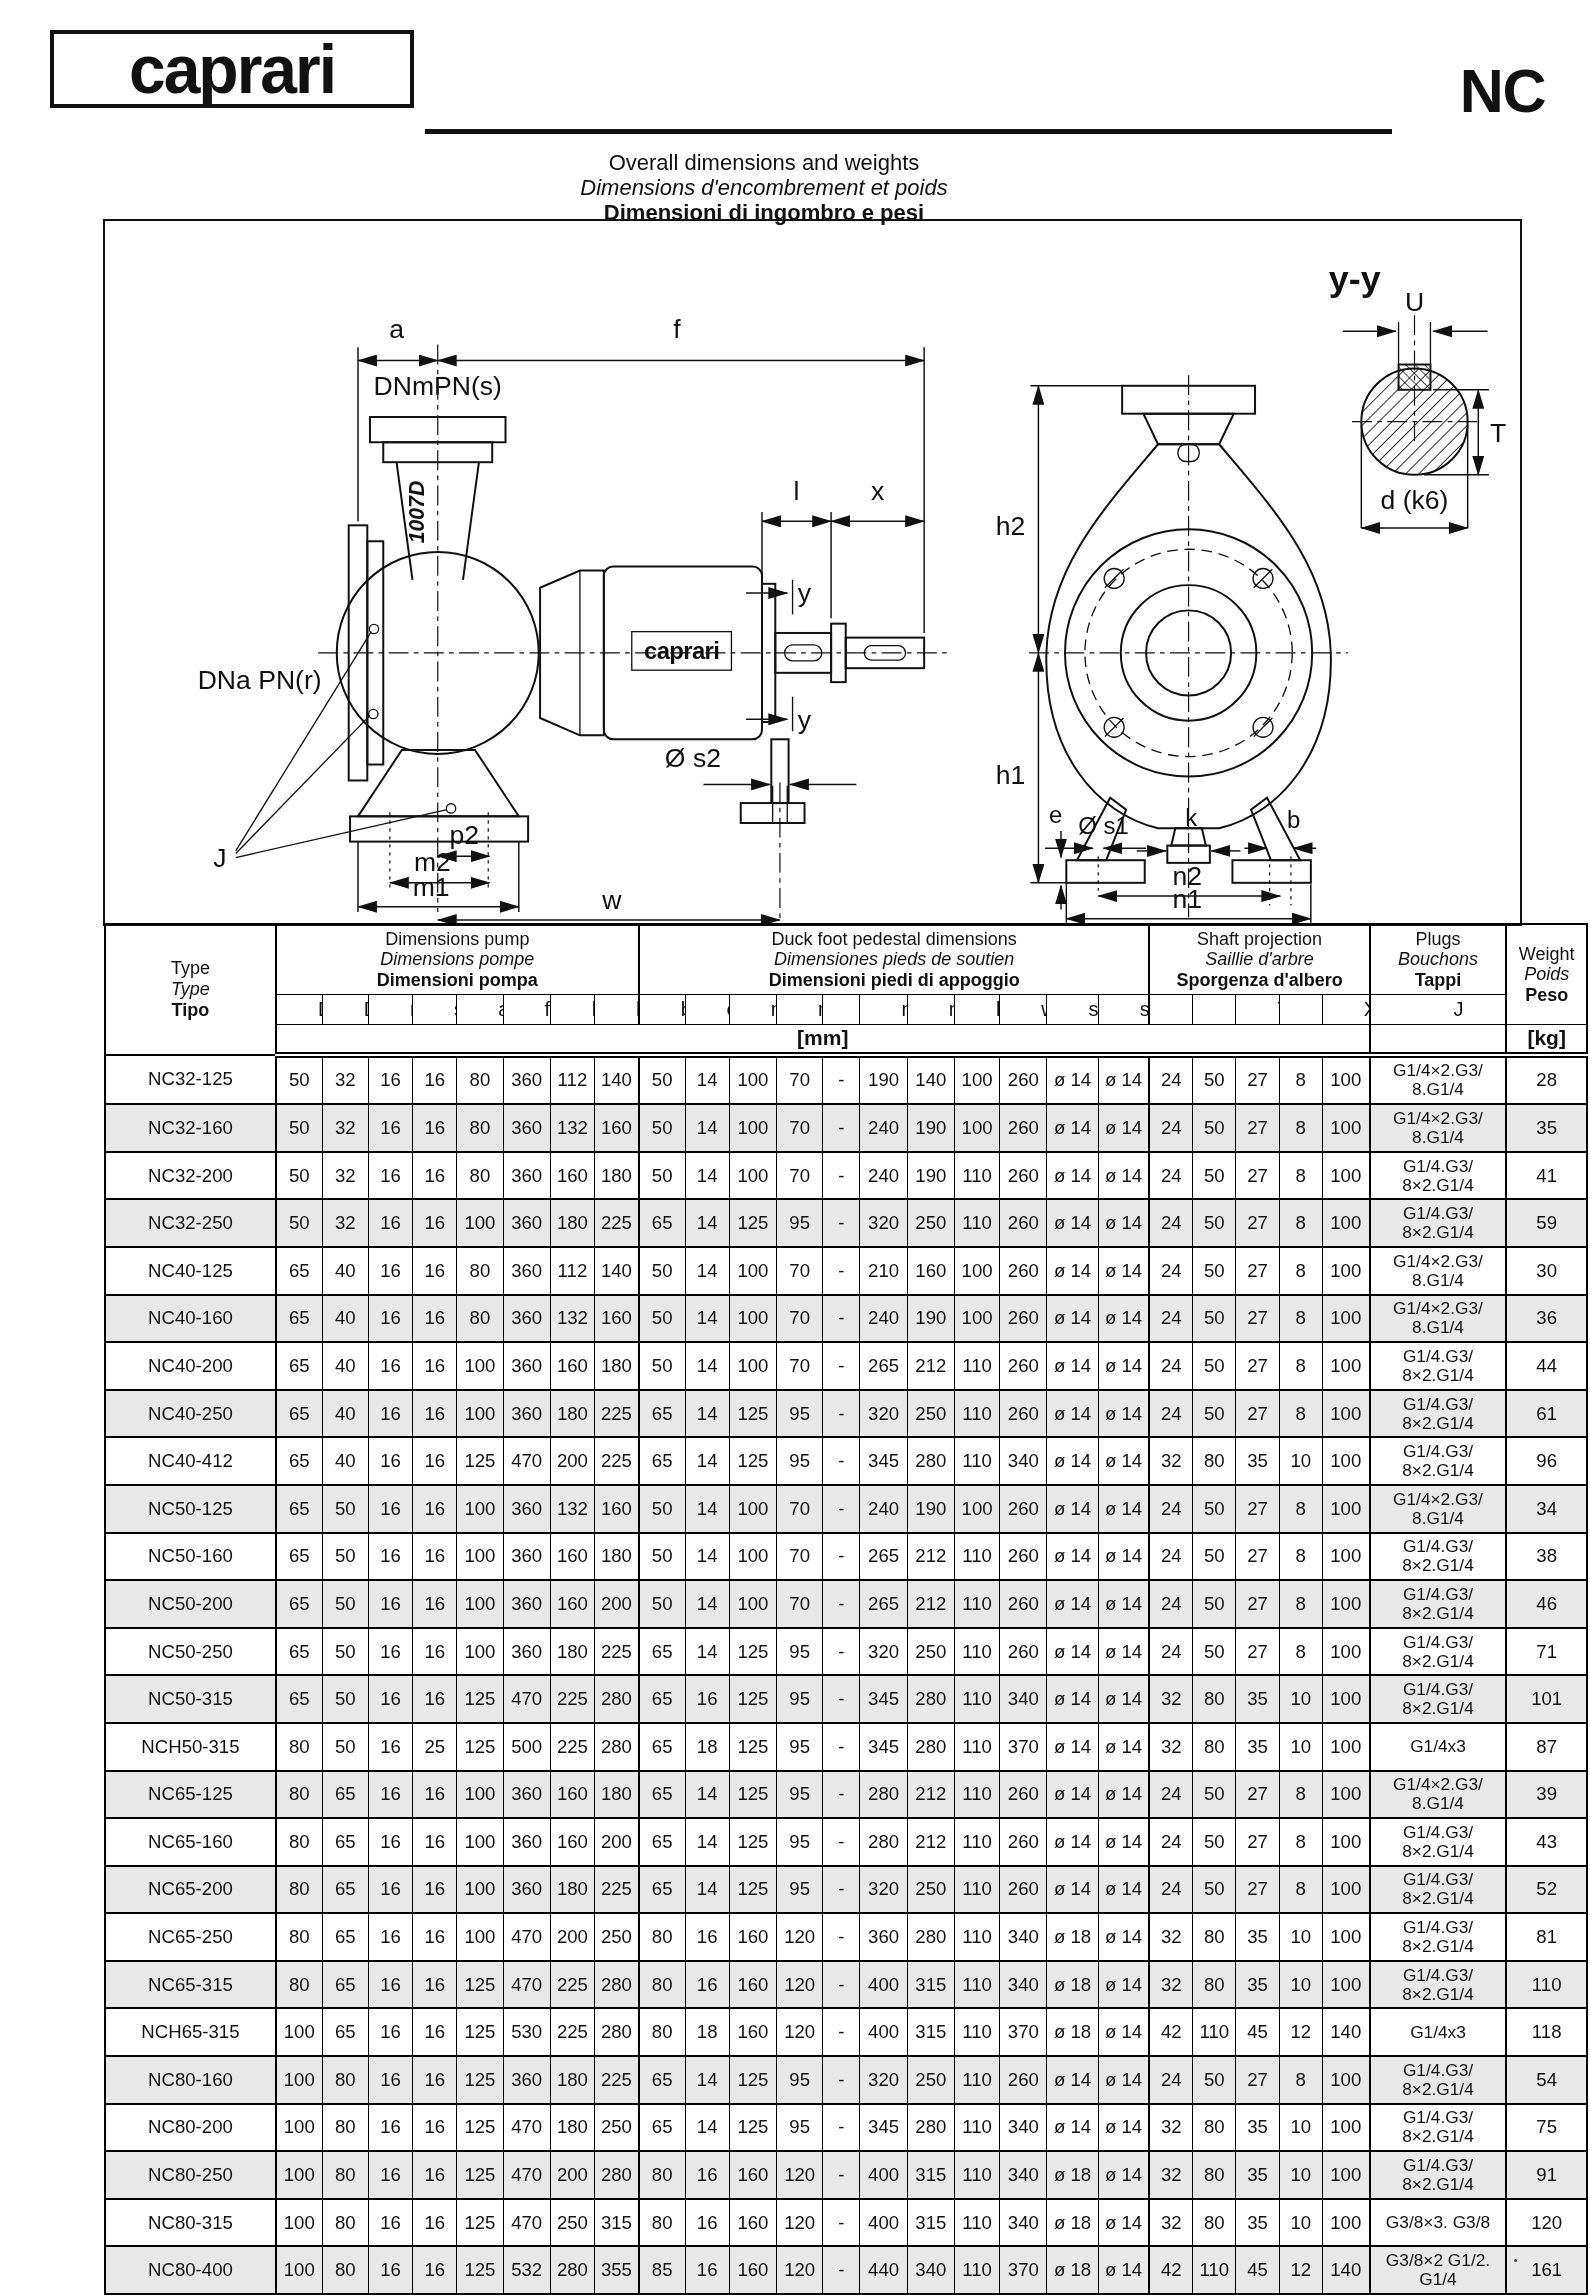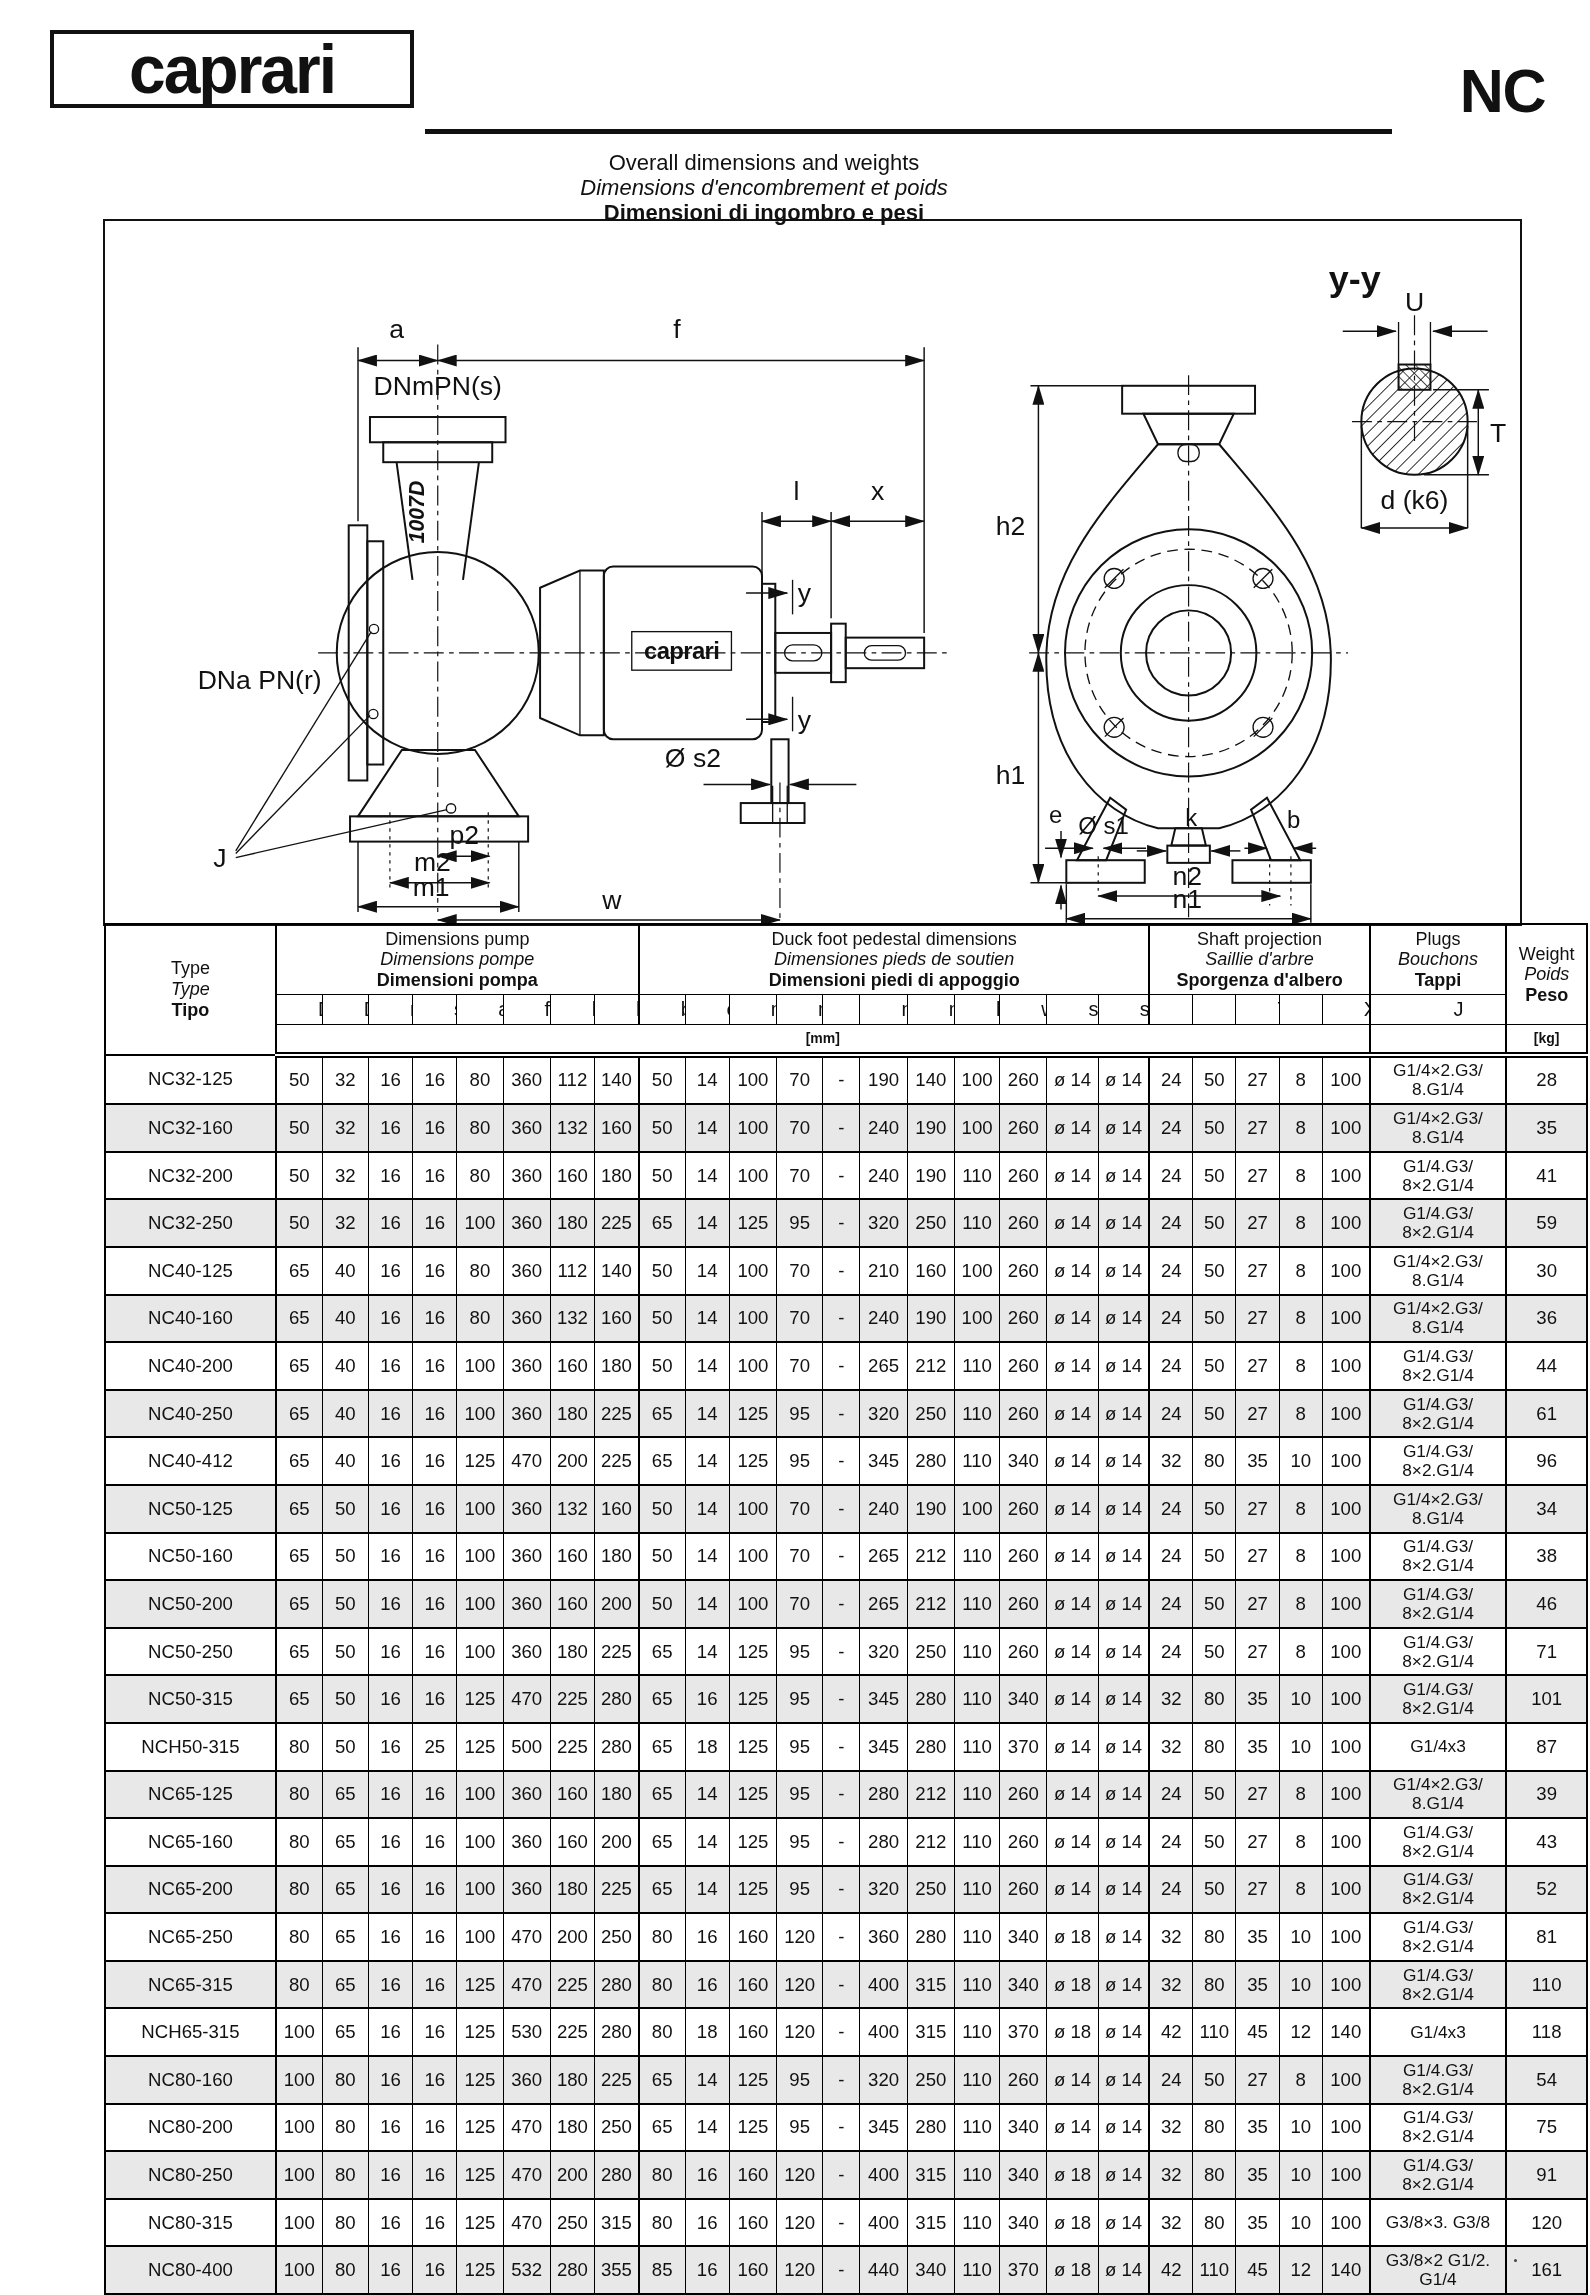--- a/index.html
+++ b/index.html
@@ -25,21 +25,21 @@
   svg .lbl-bold{font-family:"Liberation Sans",sans-serif;font-size:54px;font-weight:bold;fill:#111;text-anchor:middle;}
   svg .lbl-it{font-family:"Liberation Sans",sans-serif;font-size:32px;font-style:italic;font-weight:bold;fill:#111;text-anchor:middle;}
   svg .plate-txt{font-family:"Liberation Sans",sans-serif;font-size:36px;font-weight:bold;fill:#111;text-anchor:middle;letter-spacing:-1px;}
   
   .tbl-wrap{position:absolute;left:104px;top:923px;width:1484px;}
   table{border-collapse:collapse;table-layout:fixed;width:100%;border:2.7px solid #000;}
   th,td{border-left:1px solid #000;border-right:1px solid #000;text-align:center;vertical-align:middle;padding:0;overflow:hidden;}
   thead th{font-weight:normal;}
   .h1 th{height:69px;font-size:18px;line-height:20.6px;border-bottom:1.3px solid #000;}
   .h2 th{height:29px;font-size:20px;border-bottom:1.3px solid #000;padding-left:41px;}
-  .h3 th{height:26.6px;font-size:14px;font-weight:bold;border-bottom:6.6px double #000;margin-left:32px;}
+  .h3 th{height:26.6px;font-size:21px;font-weight:bold;border-bottom:6.6px double #000;margin-left:32px;}
   .gsep{border-left:2.3px solid #000 !important;}
   .type-h{font-size:18px;margin-top:20px;}
   .type-h .it,.h1 .it{font-style:italic;}
   .type-h .bd,.h1 .bd{font-weight:bold;}
   tbody td{height:43px;font-size:18.6px;border-top:2px solid #000;}
   tbody tr:nth-child(even){background:#e8e8e8;}
   tbody .typec{font-size:18.6px;}
   tbody .jcol{font-size:17.3px;line-height:19px;padding:1.3px 2.7px;}
   .weight-h{font-size:18px;line-height:20.6px;}
   .footer-dot{position:absolute;left:1514px;top:2259px;width:3.3px;height:3.3px;background:#444;border-radius:50%;}

